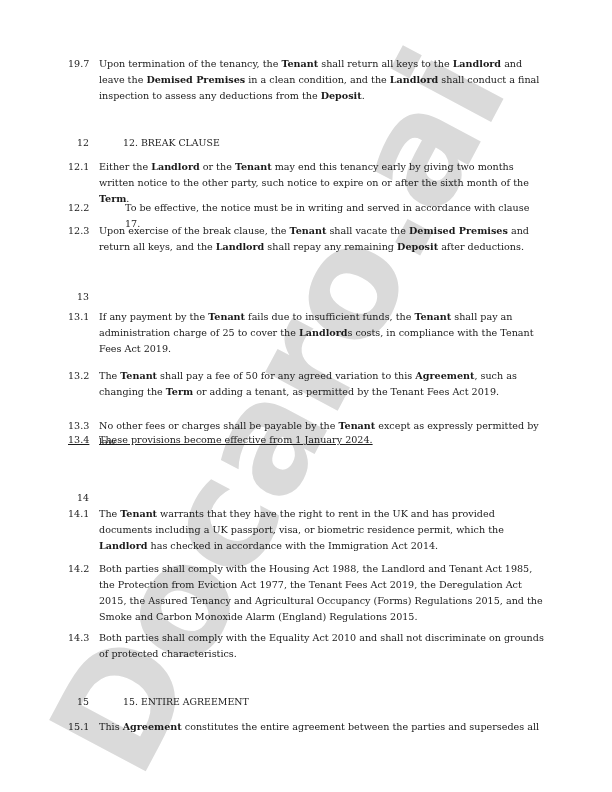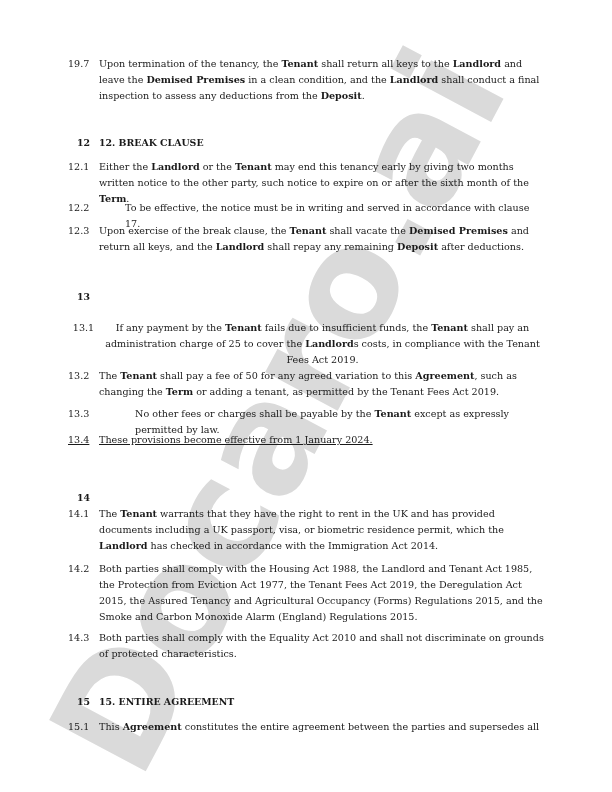--- a/index.html
+++ b/index.html
@@ -26,22 +26,22 @@
     line-height: 1;
   }
   .content { position: absolute; left: 0; top: 0; width: 612px; z-index: 1; }
   .clause {
     position: absolute; left: 68px; width: 478px;
     display: flex; line-height: 16px;
   }
   .clause .num { width: 31px; flex: 0 0 31px; }
   .clause .txt { flex: 1; }
   .heading {
-    position: absolute; left: 68px; display: flex; font-weight: bold;
-    line-height: 16px; font-size: 9.4px;
+    position: absolute; left: 68px; display: flex; font-weight: normal;
+    line-height: 16px; font-size: 9.4px; gap: 24px;
   }
   .heading .num { width: 31px; flex: 0 0 31px; padding-left: 9px; box-sizing: border-box; }
   b { font-weight: bold; }
 </style>
 </head>
 <body>
 
 <div class="page">
   <div class="watermark">
     <div class="wm-text">Docaro.ai</div>
@@ -63,29 +63,29 @@
         <span class="num">12.2</span>
         <span class="txt"><span>To be effective, the notice must be in writing and served in accordance with clause 17.</span></span>
       </div>
       <div class="clause" style="top: 223px;">
         <span class="num">12.3</span>
         <span class="txt"><span>Upon exercise of the break clause, the </span><b>Tenant</b><span> shall vacate the </span><b>Demised Premises</b><span> and return all keys, and the </span><b>Landlord</b><span> shall repay any remaining </span><b>Deposit</b><span> after deductions.</span></span>
       </div>
       <div class="heading" style="top: 289px;">
         <span class="num">13</span>
       </div>
-      <div class="clause" style="top: 320px; text-align: center;">
+      <div class="clause" style="top: 309px;">
         <span class="num">13.1</span>
         <span class="txt"><span>If any payment by the </span><b>Tenant</b><span> fails due to insufficient funds, the </span><b>Tenant</b><span> shall pay an administration charge of 25 to cover the </span><b>Landlord</b><span>s costs, in compliance with the Tenant Fees Act 2019.</span></span>
       </div>
       <div class="clause" style="top: 368px;">
         <span class="num">13.2</span>
         <span class="txt"><span>The </span><b>Tenant</b><span> shall pay a fee of 50 for any agreed variation to this </span><b>Agreement</b><span>, such as changing the </span><b>Term</b><span> or adding a tenant, as permitted by the Tenant Fees Act 2019.</span></span>
       </div>
-      <div class="clause" style="top: 406px; gap: 36px;">
+      <div class="clause" style="top: 418px;">
         <span class="num">13.3</span>
         <span class="txt"><span>No other fees or charges shall be payable by the </span><b>Tenant</b><span> except as expressly permitted by law.</span></span>
       </div>
       <div class="clause" style="top: 432px; text-decoration: underline;">
         <span class="num">13.4</span>
         <span class="txt"><span>These provisions become effective from 1 January 2024.</span></span>
       </div>
       <div class="heading" style="top: 490px; justify-content: center;">
         <span class="num">14</span>
       </div>

